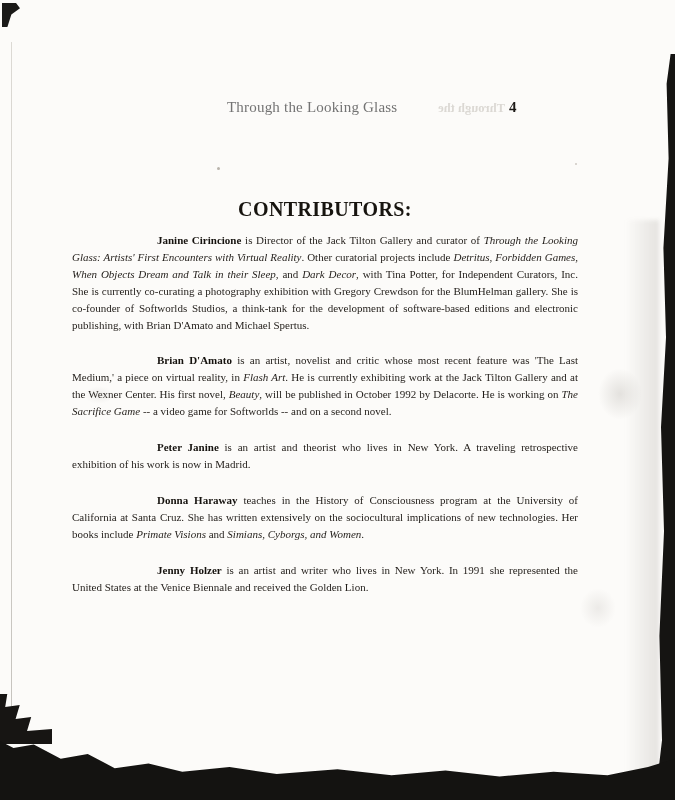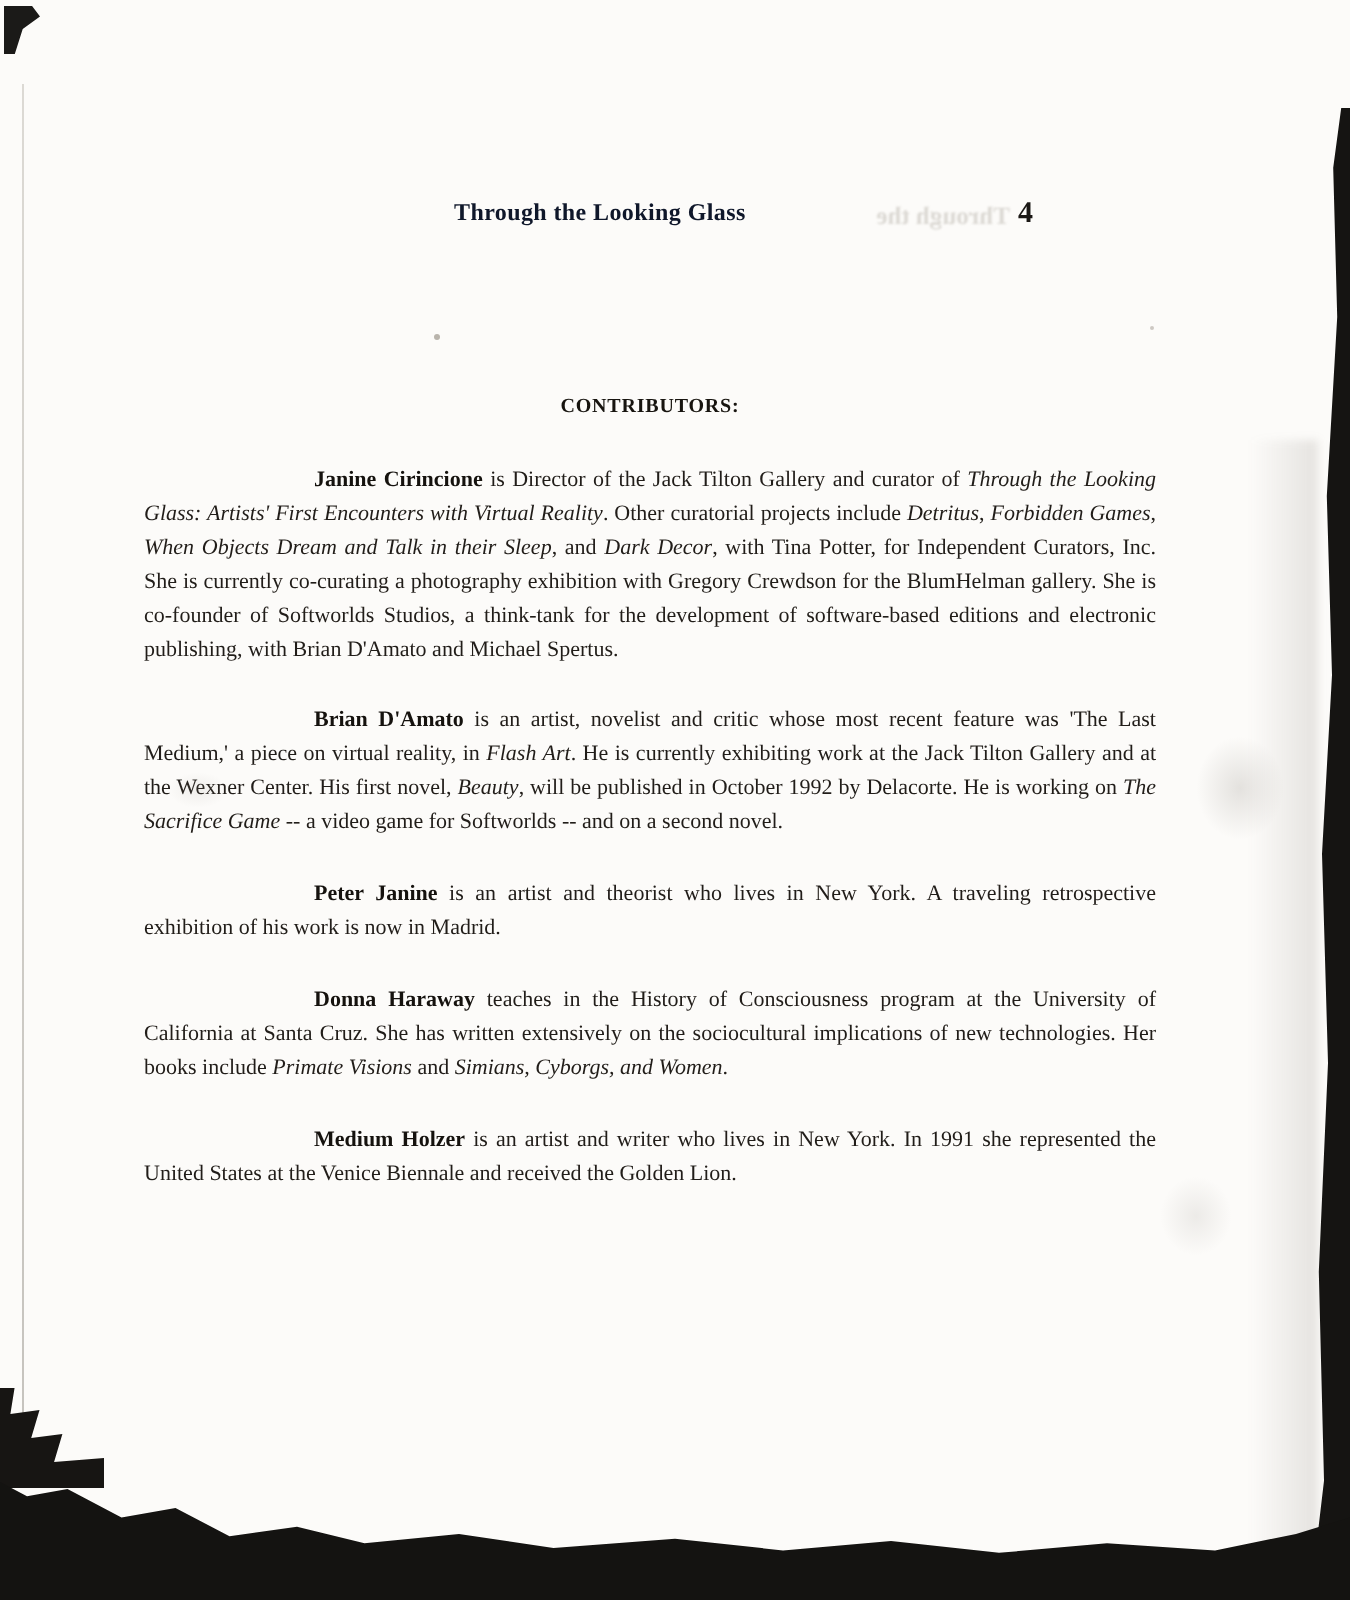--- a/index.html
+++ b/index.html
@@ -6,37 +6,37 @@
   body {
     width:675px; height:800px; position:relative; overflow:hidden;
     background:#fcfbf9;
     font-family:"Liberation Serif", serif;
   }
   .page { position:absolute; inset:0; }
 
   
   .header-title {
     position:absolute; left:227px; top:99px;
-    font-weight:bold; font-size:12px; color:#0f172a; letter-spacing:.2px;
+    font-weight:normal; font-size:15px; color:#737373; letter-spacing:.2px;
   }
   .header-ghost {
     position:absolute; left:413px; top:101px; width:92px;
     transform:scaleX(-1);
     font-weight:bold; font-size:12.5px; color:#c6c2bb; opacity:.6;
     filter:blur(.4px); white-space:nowrap;
   }
   .header-page-number {
     position:absolute; left:509px; top:99px;
     font-weight:bold; font-size:15px; color:#1b1815;
   }
 
   
   .doc-heading {
     position:absolute; left:72px; top:198px; width:506px;
-    text-align:center; font-weight:bold; font-size:10px;
+    text-align:center; font-weight:bold; font-size:20px;
     letter-spacing:.4px; color:#17140f;
   }
 
   
   .text-block {
     position:absolute; left:72px; top:232px; width:506px;
     font-size:11px; line-height:16.9px; color:#211d19;
     text-align:justify;
   }
   .text-block p { margin:0 0 19px 0; text-indent:85px; }
@@ -98,21 +98,21 @@
   <span class="header-ghost">Through the</span>
   <span class="header-page-number">4</span>
 
   <div class="doc-heading">CONTRIBUTORS:</div>
 
   <div class="text-block">
     <p><span class="seg-bold">Janine Cirincione</span><span class="seg-normal"> is Director of the Jack Tilton Gallery and curator of </span><span class="seg-italic">Through the Looking Glass: Artists' First Encounters with Virtual Reality</span><span class="seg-normal">.  Other curatorial projects include </span><span class="seg-italic">Detritus</span><span class="seg-normal">, </span><span class="seg-italic">Forbidden Games</span><span class="seg-normal">, </span><span class="seg-italic">When Objects Dream and Talk in their Sleep</span><span class="seg-normal">, and </span><span class="seg-italic">Dark Decor</span><span class="seg-normal">, with Tina Potter, for Independent Curators, Inc. She is currently co-curating a photography exhibition with Gregory Crewdson for the BlumHelman gallery.  She is co-founder of Softworlds Studios, a think-tank for the development of software-based editions and electronic publishing, with Brian D'Amato and Michael Spertus.</span></p>
     <p><span class="seg-bold">Brian D'Amato</span><span class="seg-normal"> is an artist, novelist and critic whose most recent feature was 'The Last Medium,' a piece on virtual reality, in </span><span class="seg-italic">Flash Art</span><span class="seg-normal">.  He is currently exhibiting work at the Jack Tilton Gallery and at the Wexner Center.  His first novel, </span><span class="seg-italic">Beauty</span><span class="seg-normal">, will be published in October 1992 by Delacorte.  He is working on </span><span class="seg-italic">The Sacrifice Game</span><span class="seg-normal"> -- a video game for Softworlds -- and on a second novel.</span></p>
     <p><span class="seg-bold">Peter Janine</span><span class="seg-normal"> is an artist and theorist who lives in New York.  A traveling retrospective exhibition of his work is now in Madrid.</span></p>
     <p><span class="seg-bold">Donna Haraway</span><span class="seg-normal"> teaches in the History of Consciousness program at the University of California at Santa Cruz.  She has written extensively on the sociocultural implications of new technologies.  Her books include </span><span class="seg-italic">Primate Visions</span><span class="seg-normal"> and </span><span class="seg-italic">Simians, Cyborgs, and Women</span><span class="seg-normal">.</span></p>
-    <p><span class="seg-bold">Medium Holzer</span><span class="seg-normal"> is an artist and writer who lives in New York.  In 1991 she represented the United States at the Venice Biennale and received the Golden Lion.</span></p>
+    <p><span class="seg-bold">Jenny Holzer</span><span class="seg-normal"> is an artist and writer who lives in New York.  In 1991 she represented the United States at the Venice Biennale and received the Golden Lion.</span></p>
   </div>
 
   <div class="corner-mark-tl"></div>
   <div class="left-scan-line"></div>
   <div class="right-shade"></div>
   <div class="right-band"></div>
   <div class="bottom-left-rise"></div>
   <div class="bottom-band"></div>
   <div class="smudge smudge-a"></div>
   <div class="smudge smudge-b"></div>

